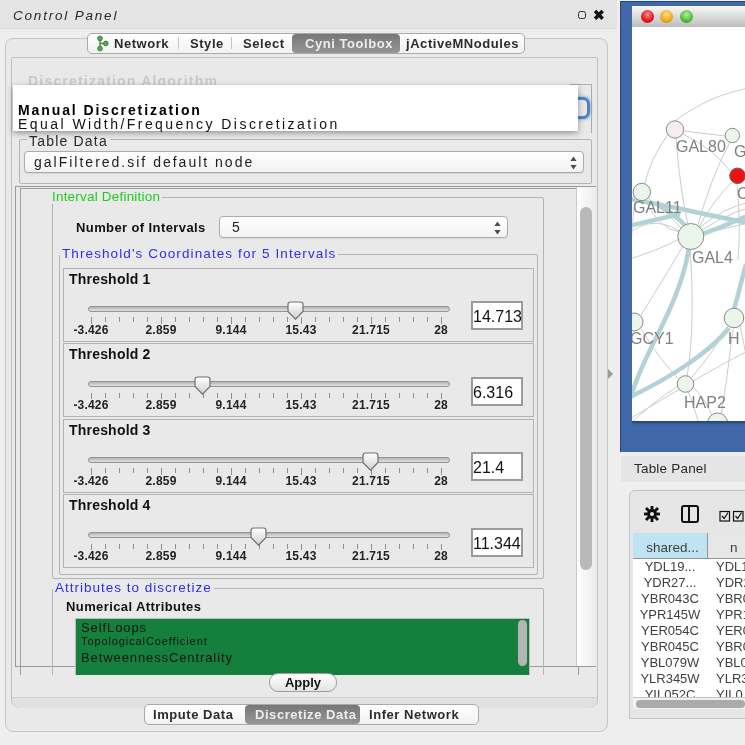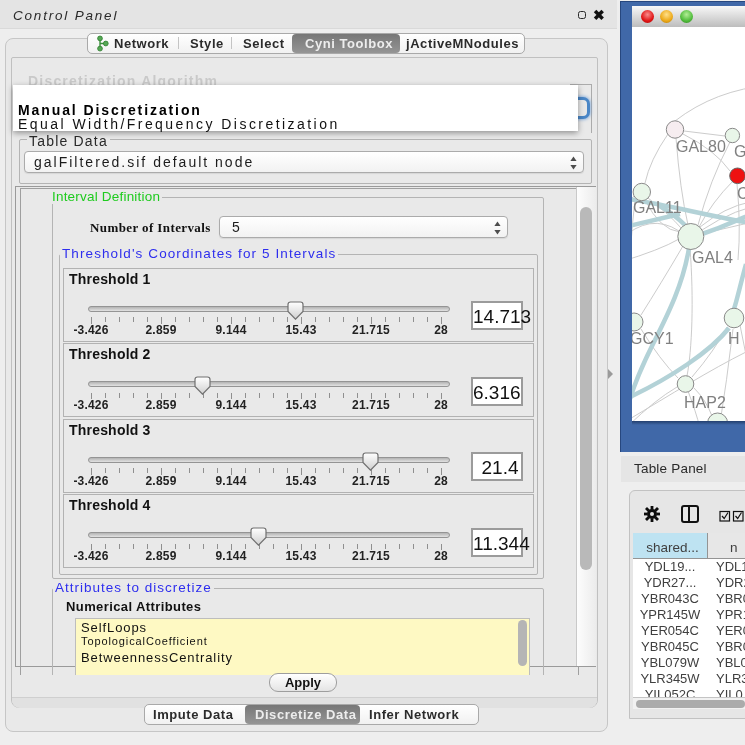--- a/index.html
+++ b/index.html
@@ -11,21 +11,21 @@
   .grptitle{position:absolute;background:#e9e9e9;padding:0 2px;font-size:13.5px;line-height:14px;}
   .combo{position:absolute;background:linear-gradient(#ffffff,#f2f2f2);
          border:1px solid #ababab;border-radius:4px;box-shadow:0 1px 1px rgba(0,0,0,.08);}
   .combo .ctext{position:absolute;left:9px;top:2px;font-size:14px;color:#1c1c1c;letter-spacing:2px;}
   .spin{position:absolute;right:5px;top:3.5px;width:9px;height:14px;}
   .spin svg{display:block;}
   .boldlbl{position:absolute;font-size:13px;font-weight:bold;color:#111;}
   .tick{position:absolute;width:1px;background:#8f8f8f;}
   .slbl{position:absolute;font-size:12px;font-weight:bold;color:#222;transform:translateX(-50%);letter-spacing:.2px;}
   .tfield{position:absolute;width:52px;height:29px;border:2px solid #9b9b9b;background:#fff;
-          font-size:19px;color:#111;text-align:right;padding-right:2.5px;line-height:28px;}
+          font-size:16px;color:#111;padding-right:2.5px;line-height:28px;}
   .thbox{position:absolute;left:63px;width:469px;height:72px;border:1px solid #b2b2b2;}
   .track{position:absolute;left:24px;width:360px;top:37px;height:4px;border-radius:3px;
          background:linear-gradient(#b3b3b3,#e2e2e2);border:1px solid #949494;}
   .tabtxt{top:36px;font-size:13px;font-weight:bold;color:#2b2b2b;letter-spacing:.55px;white-space:nowrap;}
   .tabsep{top:37px;width:1px;height:12px;background:#c4c4c4;}
   .bottxt{top:707px;font-size:13px;font-weight:bold;color:#2b2b2b;letter-spacing:.55px;white-space:nowrap;}
 </style>
 </head>
 <body>
 
@@ -80,21 +80,21 @@
 
 <div class="abs" style="left:15px;top:186px;width:581px;height:481px;border:1px solid #9a9a9a;background:#e9e9e9;overflow:hidden;box-sizing:border-box;" id="vp">
 </div>
 
 <div class="abs" style="left:0;top:0;width:745px;height:675px;overflow:hidden;pointer-events:none;">
   <div class="abs" style="left:19.5px;top:187.5px;width:557px;height:490px;border:1px solid #9f9f9f;"></div>
 
   <div class="grpbox" style="left:52px;top:197px;width:490px;height:380px;"></div>
   <div class="grptitle" style="left:50px;top:190px;color:#1ecb1e;letter-spacing:.2px;">Interval Definition</div>
 
-  <div class="boldlbl" style="left:90px;top:220px;letter-spacing:.4px;font-family:Liberation Serif, serif;">Number of Intervals</div>
+  <div class="boldlbl" style="left:76px;top:220px;letter-spacing:.4px;">Number of Intervals</div>
   <div class="combo" style="left:219px;top:216px;width:287px;height:20px;">
     <div class="ctext" style="left:12px;">5</div>
     <div class="spin">
         <svg width="9" height="14" viewBox="0 0 9 14">
       <path d="M4.5 0.5 L7.6 5 H1.4 Z" fill="#4d4d4d"></path>
           <path d="M4.5 13.5 L1.4 9 H7.6 Z" fill="#4d4d4d"></path>
         </svg>
       </div>
   </div>
 
@@ -282,21 +282,21 @@
             <stop offset="1" stop-color="#cfcfcf"></stop>
           </linearGradient>
         </defs>
   </svg>
   <div class="tfield" style="left:407px;top:32.5px;box-sizing:border-box;">11.344</div>
 </div>
 
   <div class="grpbox" style="left:52px;top:588px;width:490px;height:100px;"></div>
   <div class="grptitle" style="left:53px;top:581px;color:#2e2eee;letter-spacing:1.0px;">Attributes to discretize</div>
   <div class="boldlbl" style="left:66px;top:598.5px;letter-spacing:.4px;">Numerical Attributes</div>
-  <div class="abs" style="left:75px;top:618px;width:453px;height:60px;background:#fef9c3;border:1px solid #bdbdbd;">
+  <div class="abs" style="left:75px;top:618px;width:453px;height:60px;background:#15803d;border:1px solid #bdbdbd;">
     <div class="abs" style="left:5px;top:1px;font-size:13px;color:#111;letter-spacing:.9px;">SelfLoops</div>
     <div class="abs" style="left:5px;top:16px;font-size:11px;color:#111;letter-spacing:.9px;">TopologicalCoefficient</div>
     <div class="abs" style="left:5px;top:31px;font-size:13px;color:#111;letter-spacing:.9px;">BetweennessCentrality</div>
     <div class="abs" style="right:2px;top:1px;width:9px;height:46px;background:#b5b5b5;border-radius:5px;"></div>
   </div>
 </div>
 
 <div class="abs" style="left:576px;top:187px;width:19px;height:479px;background:linear-gradient(90deg,#fdfdfd,#ececec);border-left:1px solid #c9c9c9;"></div>
 <div class="abs" style="left:580px;top:207px;width:12px;height:363px;background:#b9b9b9;border-radius:7px;"></div>
 

